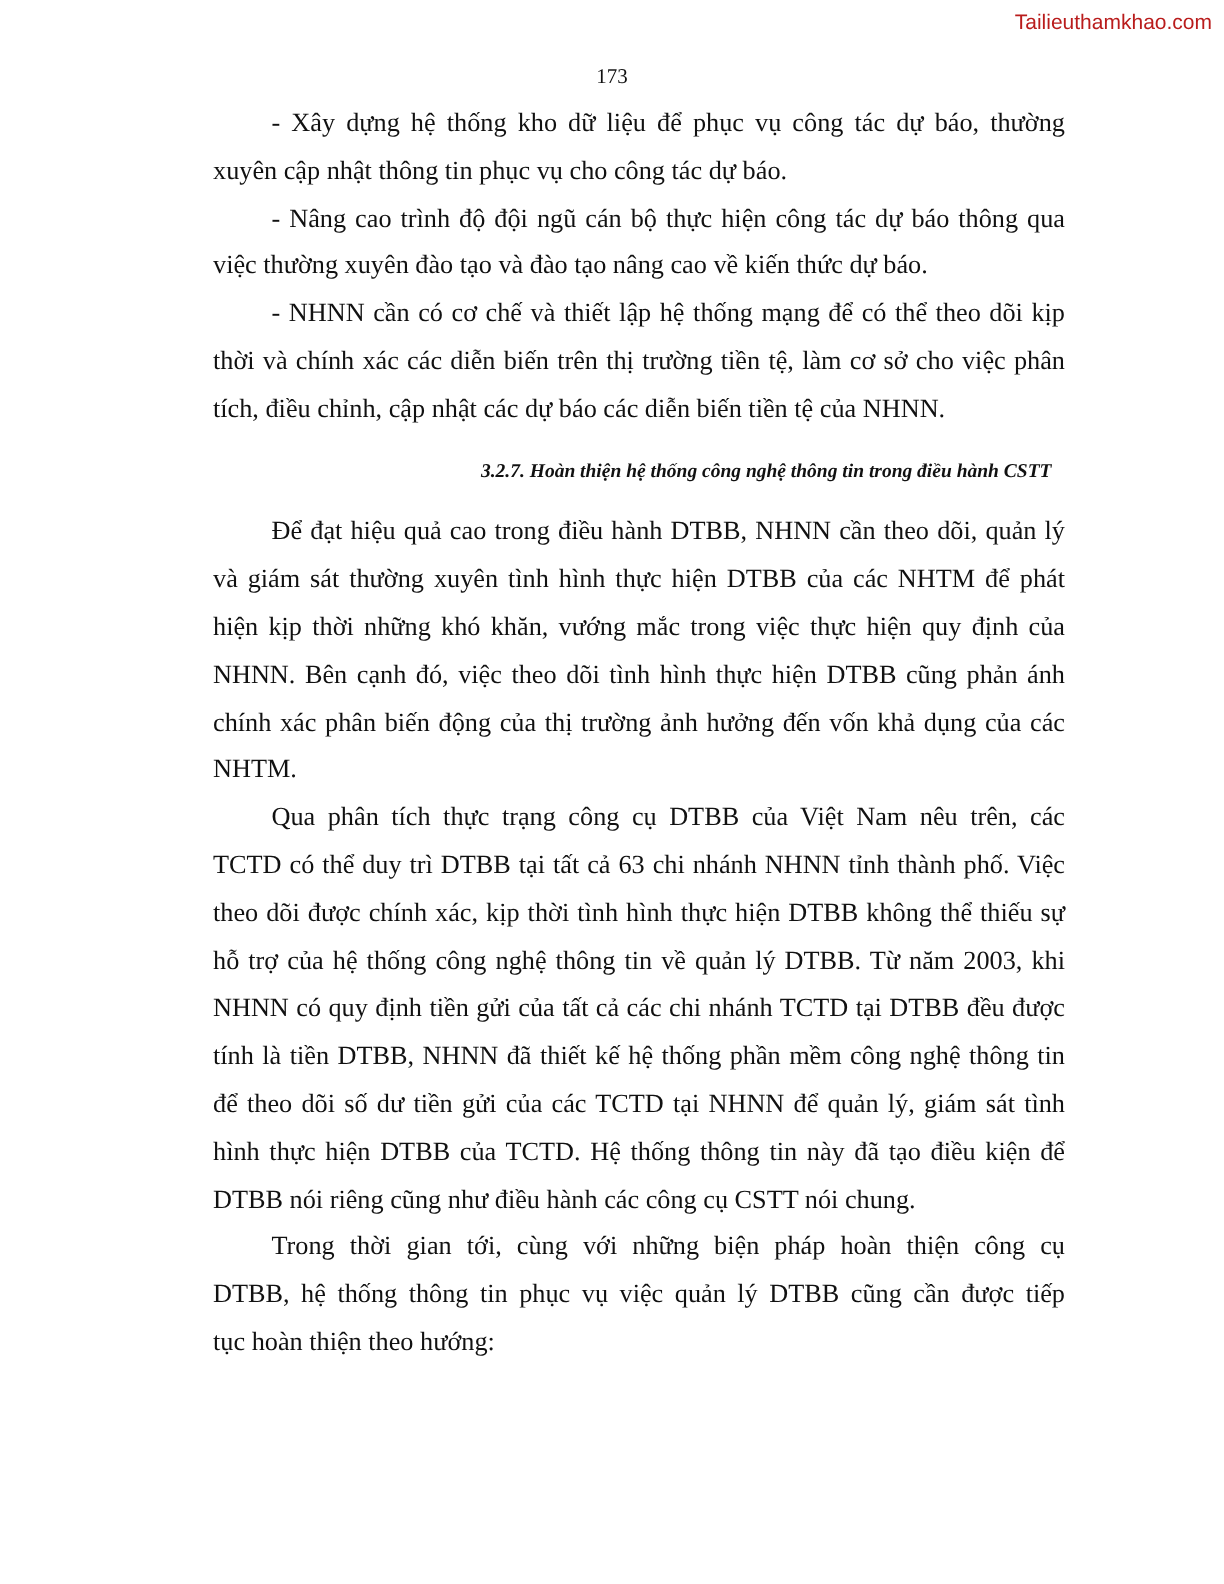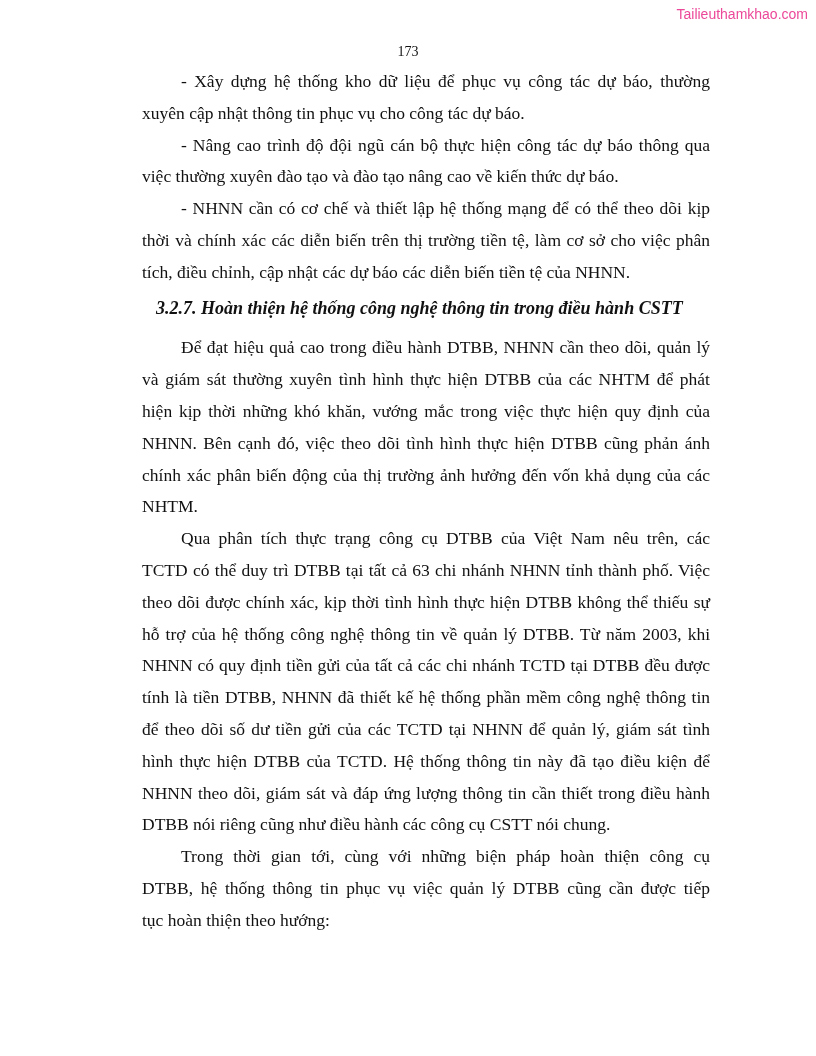--- a/index.html
+++ b/index.html
@@ -4,34 +4,34 @@
   <style>
     html, body { margin: 0; padding: 0; }
     body {
       width: 816px; height: 1056px; background: #ffffff; position: relative;
       font-family: "Liberation Serif", "DejaVu Serif", serif; color: #111;
       overflow: hidden;
     }
     .watermark {
       position: absolute; top: 6px; right: 8px;
       font-family: "Liberation Sans", "DejaVu Sans", sans-serif;
-      font-size: 14px; color: #ec4899; letter-spacing: 0px;
+      font-size: 14px; color: #b91c1c; letter-spacing: 0px;
     }
     .page-number {
       position: absolute; top: 44px; left: 0; width: 816px; text-align: center;
       font-size: 14px;
     }
     .content {
       position: absolute; left: 142px; width: 568px; top: 66px;
       font-size: 17.5px; line-height: 31.8px;
     }
     .gap { }
     .heading {
-      margin: 4px; text-align: left; font-weight: bold; font-style: italic;
-      font-size: 18px; padding-left: 10px;
+      margin: 9px; text-align: right; font-weight: bold; font-style: italic;
+      font-size: 13px; padding-left: 10px;
     }
     .line { display: block; text-align: justify; text-align-last: justify; white-space: nowrap; }
     .line.last { text-align-last: left; }
     .line.first { padding-left: 39px; }
   </style>
 </head>
 <body>
 
 <div class="watermark">Tailieuthamkhao.com</div>
 <div class="page-number">173</div>
@@ -67,21 +67,20 @@
 
   <div class="para-block gap">
     <span class="line first">Qua phân tích thực trạng công cụ DTBB của Việt Nam nêu trên, các</span>
     <span class="line">TCTD có thể duy trì DTBB tại tất cả 63 chi nhánh NHNN tỉnh thành phố. Việc</span>
     <span class="line">theo dõi được chính xác, kịp thời tình hình thực hiện DTBB không thể thiếu sự</span>
     <span class="line">hỗ trợ của hệ thống công nghệ thông tin về quản lý DTBB. Từ năm 2003, khi</span>
     <span class="line">NHNN có quy định tiền gửi của tất cả các chi nhánh TCTD tại DTBB đều được</span>
     <span class="line">tính là tiền DTBB, NHNN đã thiết kế hệ thống phần mềm công nghệ thông tin</span>
     <span class="line">để theo dõi số dư tiền gửi của các TCTD tại NHNN để quản lý, giám sát tình</span>
     <span class="line">hình thực hiện DTBB của TCTD. Hệ thống thông tin này đã tạo điều kiện để</span>
-    <span class="line">NHNN theo dõi, giám sát và đáp ứng lượng thông tin cần thiết trong điều hành</span>
     <span class="line last">DTBB nói riêng cũng như điều hành các công cụ CSTT nói chung.</span>
   </div>
 
   <div class="para-block gap">
     <span class="line first">Trong thời gian tới, cùng với những biện pháp hoàn thiện công cụ</span>
     <span class="line">DTBB, hệ thống thông tin phục vụ việc quản lý DTBB cũng cần được tiếp</span>
     <span class="line last">tục hoàn thiện theo hướng:</span>
   </div>
 
 </div>

